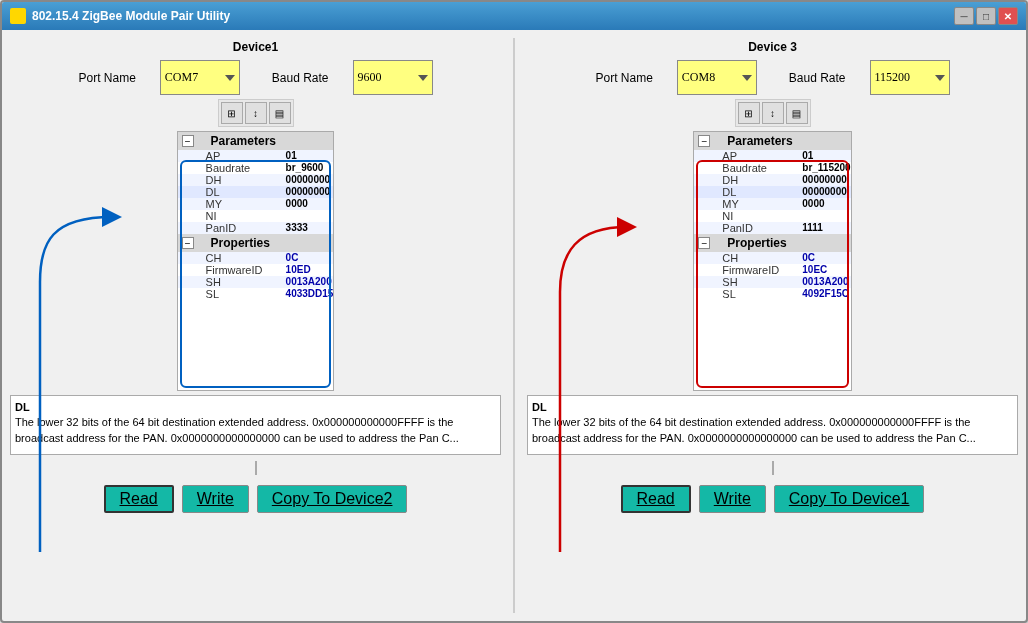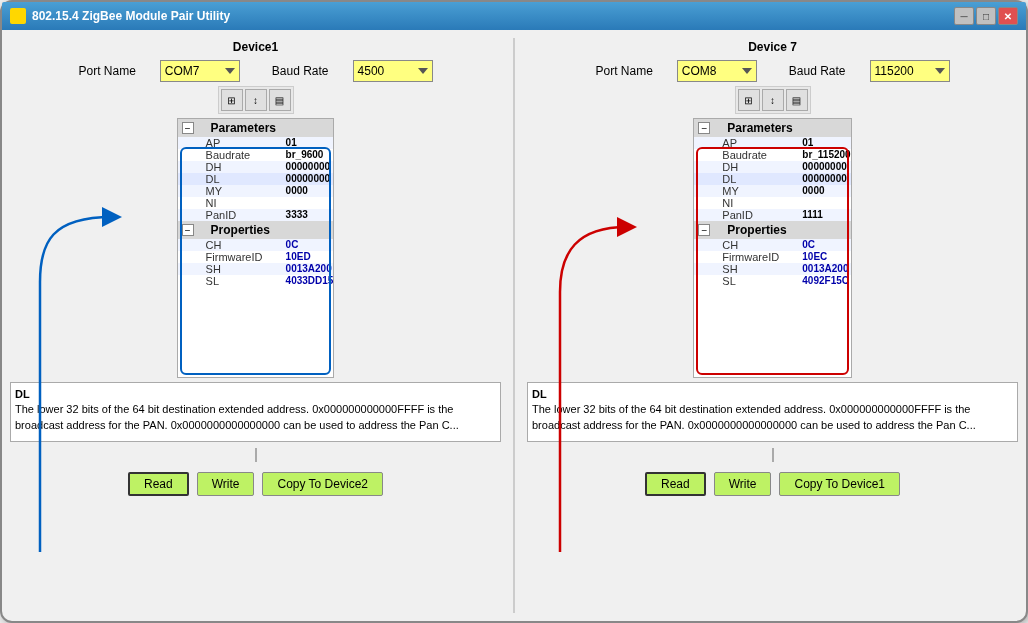--- a/index.html
+++ b/index.html
@@ -10,21 +10,21 @@
       display: flex;
       justify-content: center;
       align-items: center;
       min-height: 100vh;
     }
     .window {
       width: 1028px;
       height: 623px;
       background: #f0f0f0;
       border: 2px solid #888;
-      border-radius: 12px;
+      border-radius: 4px;
       display: flex;
       flex-direction: column;
       box-shadow: 2px 2px 8px rgba(0,0,0,0.3);
       position: relative;
     }
     .title-bar {
       background: linear-gradient(to bottom, #4a9fd4, #2a7ab8);
       color: white;
       padding: 4px 8px;
       display: flex;
@@ -96,26 +96,27 @@
       align-items: center;
       gap: 24px;
     }
     .port-label {
       font-size: 12px;
     }
     .combo-select {
       background: #ffff80;
       border: 1px solid #888;
       padding: 2px 4px;
-      height: 22px;
+      height: 35px;
       min-width: 80px;
       display: flex;
       align-items: center;
       justify-content: space-between;
       cursor: pointer;
+      font-family: Liberation Serif, serif;
     }
     .combo-select .arrow {
       width: 0;
       height: 0;
       border-left: 5px solid transparent;
       border-right: 5px solid transparent;
       border-top: 6px solid #555;
       margin-left: 4px;
     }
     .baud-label {
@@ -206,24 +207,25 @@
       width: 100%;
     }
     .buttons-row {
       display: flex;
       gap: 8px;
       padding: 4px 0;
     }
     .action-btn {
       padding: 3px 14px;
       border: 1px solid #888;
-      background: #bef264;
+      background: #14b8a6;
       cursor: pointer;
-      font-size: 12px;
+      font-size: 16px;
       border-radius: 2px;
+      text-decoration: underline;
     }
     .action-btn.read-btn {
       border: 2px solid #333;
     }
     .divider {
       width: 2px;
       background: #ccc;
       margin: 0 4px;
     }
 
@@ -290,21 +292,21 @@
       <div class="device-panel">
         <div class="device-title">Device1</div>
         <div class="port-row">
           <span class="port-label">Port Name</span>
           <div class="combo-select">
             <span>COM7</span>
             <div class="arrow"></div>
           </div>
           <span class="baud-label">Baud Rate</span>
           <div class="combo-select">
-            <span>4500</span>
+            <span>9600</span>
             <div class="arrow"></div>
           </div>
         </div>
 
         <div class="toolbar">
           <button class="toolbar-btn">⊞</button>
           <button class="toolbar-btn">↕</button>
           <button class="toolbar-btn">▤</button>
         </div>
 
@@ -380,21 +382,21 @@
         <div class="buttons-row">
           <button class="action-btn read-btn">Read</button>
           <button class="action-btn">Write</button>
           <button class="action-btn" style="margin-left:auto;">Copy To Device2</button>
         </div>
       </div>
 
       <div class="divider"></div>
 
       <div class="device-panel">
-        <div class="device-title">Device 7</div>
+        <div class="device-title">Device 3</div>
         <div class="port-row">
           <span class="port-label">Port Name</span>
           <div class="combo-select">
             <span>COM8</span>
             <div class="arrow"></div>
           </div>
           <span class="baud-label">Baud Rate</span>
           <div class="combo-select">
             <span>115200</span>
             <div class="arrow"></div>

